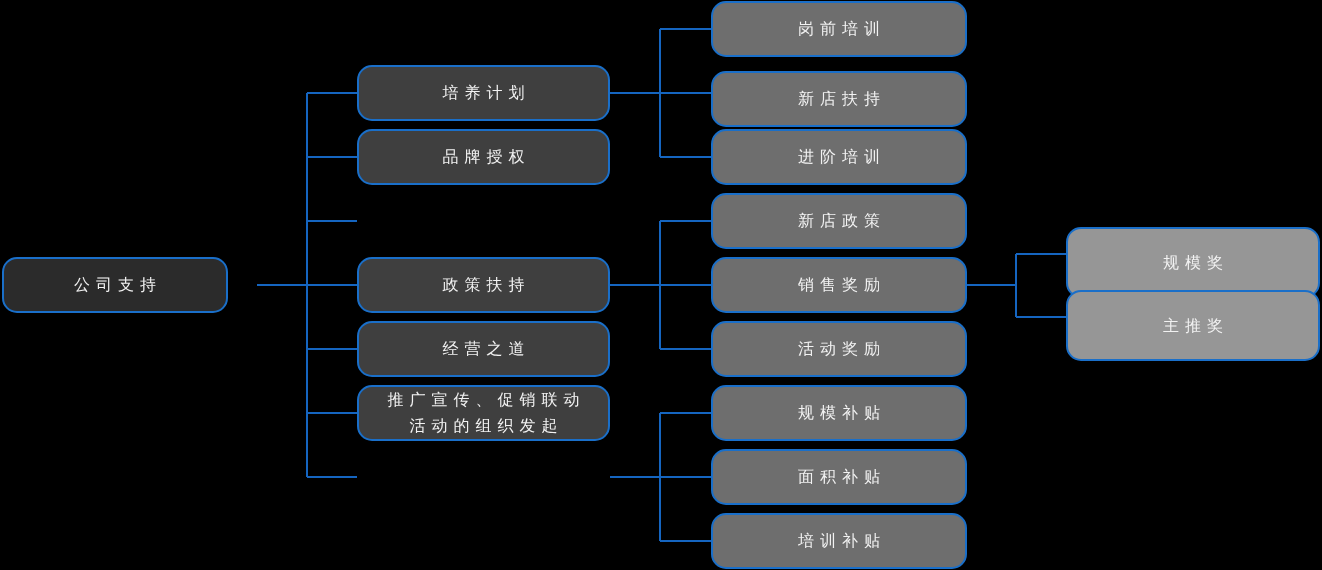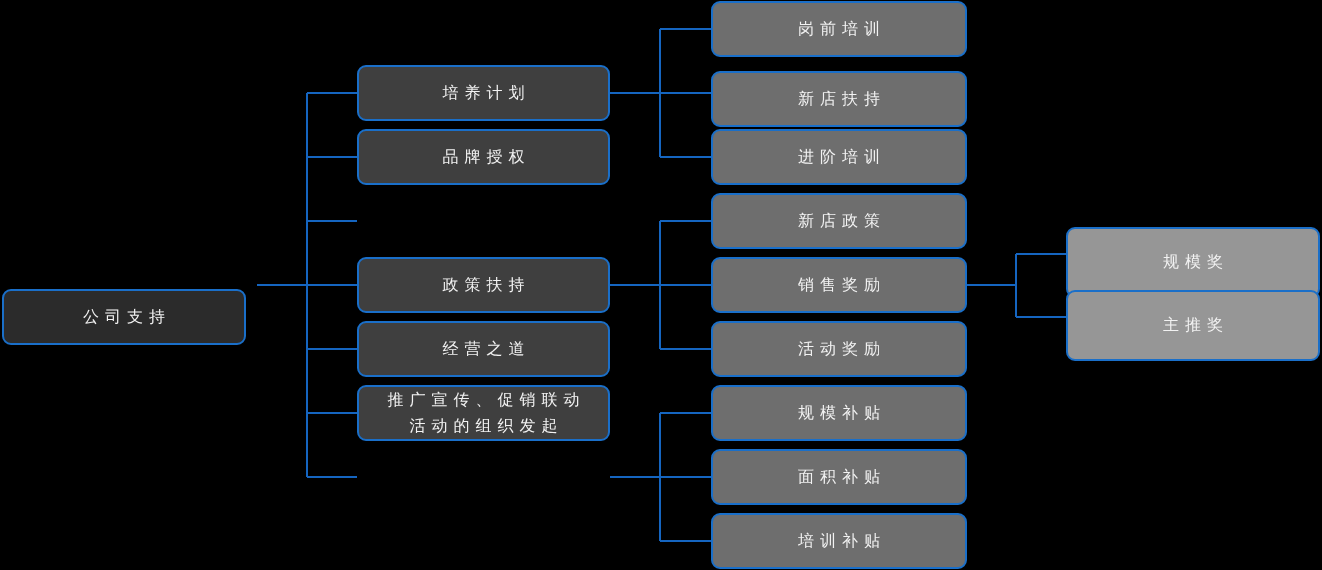--- a/index.html
+++ b/index.html
@@ -37,34 +37,34 @@
     stroke-width: 2;
     fill: none;
   }
   .node {
     position: absolute;
     box-sizing: border-box;
     display: flex;
     align-items: center;
     justify-content: center;
     border: 2px solid var(--node-border);
-    border-radius: 9px;
+    border-radius: 15px;
     color: var(--text-color);
     font-size: 16px;
     letter-spacing: 6px;
     text-align: center;
     white-space: pre-line;
     line-height: 26px;
     cursor: default;
   }
   .node .label { padding-left: 6px; }
-  .root { width: 244px; height: 56px; background: var(--root-fill); margin-top: 32px; }
+  .root { width: 226px; height: 56px; background: var(--root-fill); }
   .l2   { width: 253px; height: 56px; background: var(--level2-fill); }
   .l3   { width: 256px; height: 56px; background: var(--level3-fill); }
-  .l4   { width: 254px; height: 71px; background: var(--level4-fill); font-family: Liberation Mono, monospace; }
+  .l4   { width: 254px; height: 71px; background: var(--level4-fill); }
 </style>
 </head>
 <body>
 
 <div class="canvas">
 
   <svg class="connectors" viewBox="0 0 1322 570" xmlns="http://www.w3.org/2000/svg">
     <path d="M257 285 H307 M307 93 V477 M307 93 H357 M307 157 H357 M307 221 H357 M307 285 H357 M307 349 H357 M307 413 H357 M307 477 H357"></path>
     <path d="M610 93 H660 M660 29 V157 M660 29 H711 M660 93 H711 M660 157 H711"></path>
     <path d="M610 285 H660 M660 221 V349 M660 221 H711 M660 285 H711 M660 349 H711"></path>

